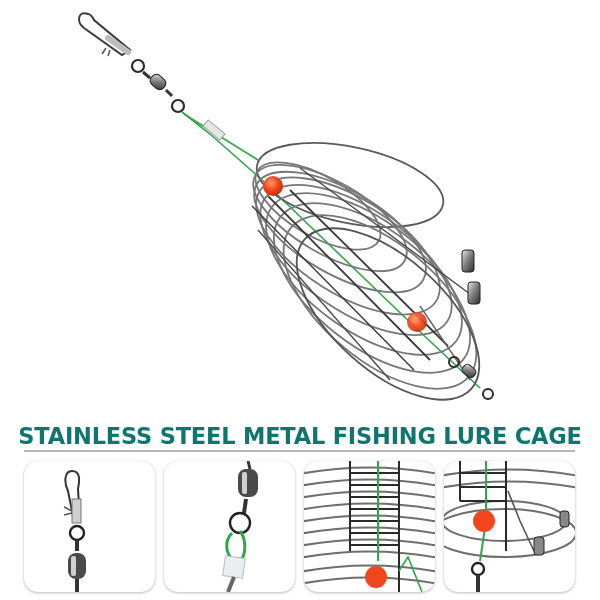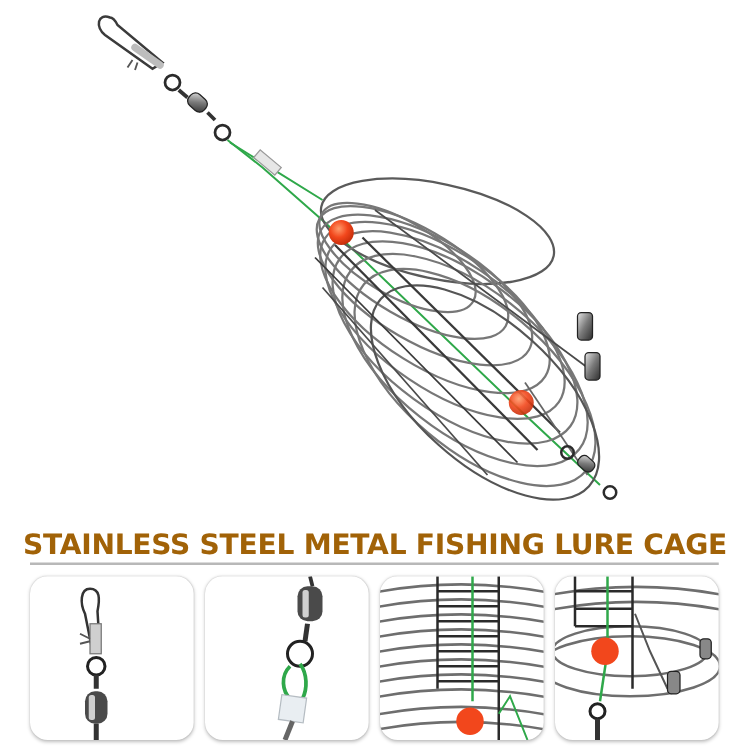--- a/index.html
+++ b/index.html
@@ -1,21 +1,21 @@
 <!DOCTYPE html>
 <html><head>
 <meta charset="utf-8">
 <style>
   html, body { margin: 0; padding: 0; background: #ffffff; }
   body { width: 600px; height: 600px; position: relative; overflow: hidden;
          font-family: "Liberation Sans", "DejaVu Sans", sans-serif; }
   .hero { position: absolute; left: 0; top: 0; width: 600px; height: 410px; }
   .title { position: absolute; left: 0; top: 422px; width: 600px; text-align: center;
            font-family: "DejaVu Sans", "Liberation Sans", sans-serif; font-weight: bold;
-           font-size: 22.5px; letter-spacing: -0.2px; color: #a16207; line-height: 28px; }
+           font-size: 22.5px; letter-spacing: -0.2px; color: #0f766e; line-height: 28px; }
   .sep { position: absolute; left: 24px; top: 450px; width: 551px; height: 2px; background: #b8b8b8; }
   .panel { position: absolute; top: 461px; width: 131px; height: 131px; border-radius: 14px;
            background: #ffffff; box-shadow: 0 1px 3px rgba(0,0,0,0.25), 0 0 1px rgba(0,0,0,0.15);
            overflow: hidden; }
   .panel svg { display: block; }
 </style>
 </head>
 <body>
 
 <div class="hero">

